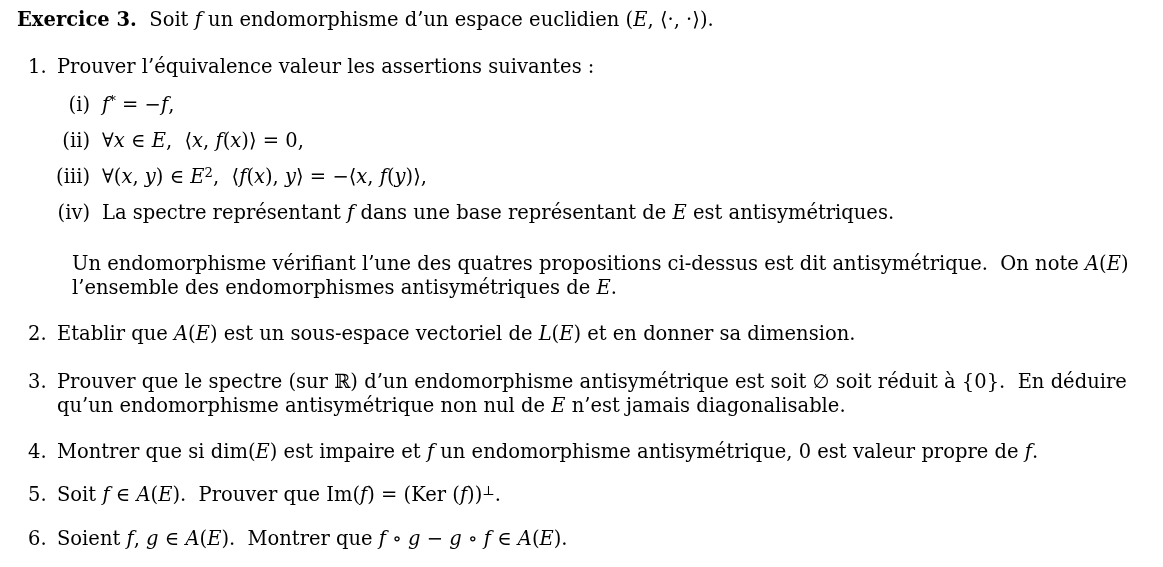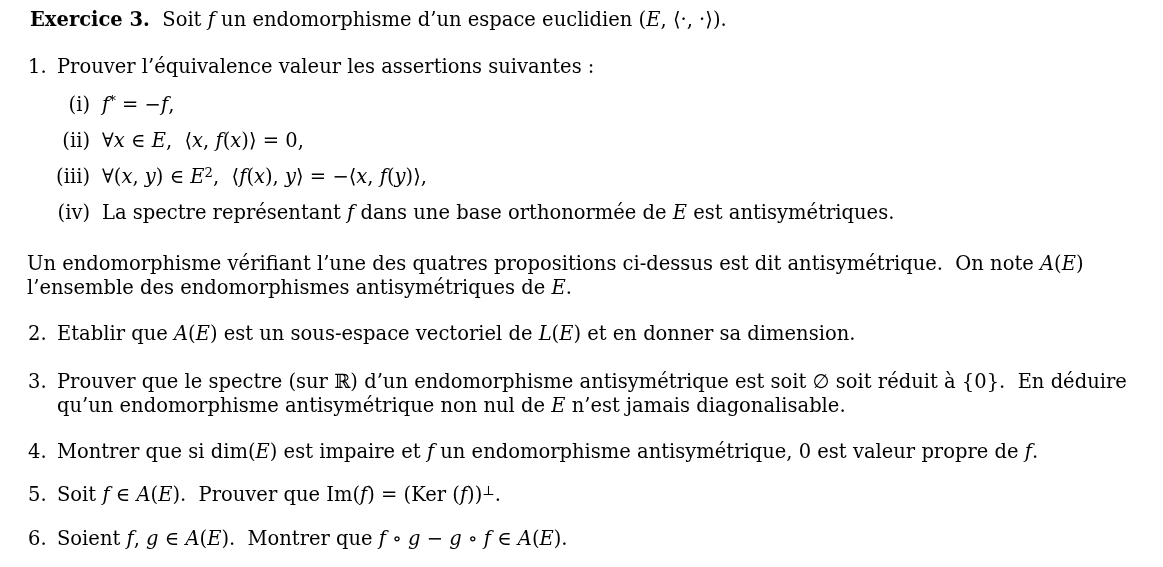--- a/index.html
+++ b/index.html
@@ -14,26 +14,26 @@
     font-family: "DejaVu Serif", "DejaVu Sans", "Liberation Serif", serif;
     font-size: 19.5px;
     line-height: 24px;
     color: #000000;
   }
   #doc {
     padding-top: 8px;
     width: 1163px;
   }
   .block { display: flex; align-items: baseline; }
-  .header { display: block; padding-left: 30px; }
+  .header { display: block; padding-left: 17px; }
   .item   { padding-left: 28px; }
   .item > .marker { flex: 0 0 29px; }
   .sub    { padding-left: 30px; margin-bottom: 12px; }
   .sub > .marker { flex: 0 0 60px; text-align: right; margin-right: 12px; }
-  .cont   { display: block; padding-left: 27px; }
+  .cont   { display: block; padding-left: 72px; }
   .text   { display: inline; }
 
   
   [data-name="question-1"]            { margin-top: 23px; }
   [data-name="assertion-i"]           { margin-top: 14px; }
   [data-name="definition-paragraph"]  { margin-top: 27px; }
   [data-name="question-2"]            { margin-top: 22px; }
   [data-name="question-3"]            { margin-top: 24px; }
   [data-name="question-4"]            { margin-top: 22px; }
   [data-name="question-5"]            { margin-top: 19px; }
@@ -62,21 +62,21 @@
     <div class="block sub" data-name="assertion-ii">
       <span class="marker rm" data-name="sub-item-marker">(ii)</span>
       <span class="text" data-name="assertion-ii-text"><span class="rm" data-name="segment-rm">∀</span><span class="it" data-name="segment-it">x</span><span class="rm" data-name="segment-rm"> ∈ </span><span class="it" data-name="segment-it">E</span><span class="rm" data-name="segment-rm">,&nbsp; ⟨</span><span class="it" data-name="segment-it">x</span><span class="rm" data-name="segment-rm">, </span><span class="it" data-name="segment-it">f</span><span class="rm" data-name="segment-rm">(</span><span class="it" data-name="segment-it">x</span><span class="rm" data-name="segment-rm">)⟩ = 0,</span></span>
     </div>
     <div class="block sub" data-name="assertion-iii">
       <span class="marker rm" data-name="sub-item-marker">(iii)</span>
       <span class="text" data-name="assertion-iii-text"><span class="rm" data-name="segment-rm">∀(</span><span class="it" data-name="segment-it">x</span><span class="rm" data-name="segment-rm">, </span><span class="it" data-name="segment-it">y</span><span class="rm" data-name="segment-rm">) ∈ </span><span class="it" data-name="segment-it">E</span><span class="sup" data-name="segment-sup">2</span><span class="rm" data-name="segment-rm">,&nbsp; ⟨</span><span class="it" data-name="segment-it">f</span><span class="rm" data-name="segment-rm">(</span><span class="it" data-name="segment-it">x</span><span class="rm" data-name="segment-rm">), </span><span class="it" data-name="segment-it">y</span><span class="rm" data-name="segment-rm">⟩ = −⟨</span><span class="it" data-name="segment-it">x</span><span class="rm" data-name="segment-rm">, </span><span class="it" data-name="segment-it">f</span><span class="rm" data-name="segment-rm">(</span><span class="it" data-name="segment-it">y</span><span class="rm" data-name="segment-rm">)⟩,</span></span>
     </div>
     <div class="block sub" data-name="assertion-iv">
       <span class="marker rm" data-name="sub-item-marker">(iv)</span>
-      <span class="text" data-name="assertion-iv-text"><span class="rm" data-name="segment-rm">La spectre représentant </span><span class="it" data-name="segment-it">f</span><span class="rm" data-name="segment-rm"> dans une base orthonormée de </span><span class="it" data-name="segment-it">E</span><span class="rm" data-name="segment-rm"> est antisymétriques.</span></span>
+      <span class="text" data-name="assertion-iv-text"><span class="rm" data-name="segment-rm">La spectre représentant </span><span class="it" data-name="segment-it">f</span><span class="rm" data-name="segment-rm"> dans une base représentant de </span><span class="it" data-name="segment-it">E</span><span class="rm" data-name="segment-rm"> est antisymétriques.</span></span>
     </div>
     <div class="block cont" data-name="definition-paragraph"><span class="text" data-name="definition-paragraph-text"><span class="rm" data-name="segment-rm">Un endomorphisme vérifiant l’une des quatres propositions ci-dessus est dit antisymétrique.&nbsp; On note </span><span class="cal" data-name="segment-cal">A</span><span class="rm" data-name="segment-rm">(</span><span class="it" data-name="segment-it">E</span><span class="rm" data-name="segment-rm">)</span><br><span class="rm" data-name="segment-rm">l’ensemble des endomorphismes antisymétriques de </span><span class="it" data-name="segment-it">E</span><span class="rm" data-name="segment-rm">.</span></span></div>
     <div class="block item" data-name="question-2">
       <span class="marker rm" data-name="item-marker">2.</span>
       <span class="text" data-name="question-2-text"><span class="rm" data-name="segment-rm">Etablir que </span><span class="cal" data-name="segment-cal">A</span><span class="rm" data-name="segment-rm">(</span><span class="it" data-name="segment-it">E</span><span class="rm" data-name="segment-rm">) est un sous-espace vectoriel de </span><span class="it" data-name="segment-it">L</span><span class="rm" data-name="segment-rm">(</span><span class="it" data-name="segment-it">E</span><span class="rm" data-name="segment-rm">) et en donner sa dimension.</span></span>
     </div>
     <div class="block item" data-name="question-3">
       <span class="marker rm" data-name="item-marker">3.</span>
       <span class="text" data-name="question-3-text"><span class="rm" data-name="segment-rm">Prouver que le spectre (sur </span><span class="bb" data-name="segment-bb">ℝ</span><span class="rm" data-name="segment-rm">) d’un endomorphisme antisymétrique est soit ∅ soit réduit à {0}.&nbsp; En déduire</span><br><span class="rm" data-name="segment-rm">qu’un endomorphisme antisymétrique non nul de </span><span class="it" data-name="segment-it">E</span><span class="rm" data-name="segment-rm"> n’est jamais diagonalisable.</span></span>
     </div>

